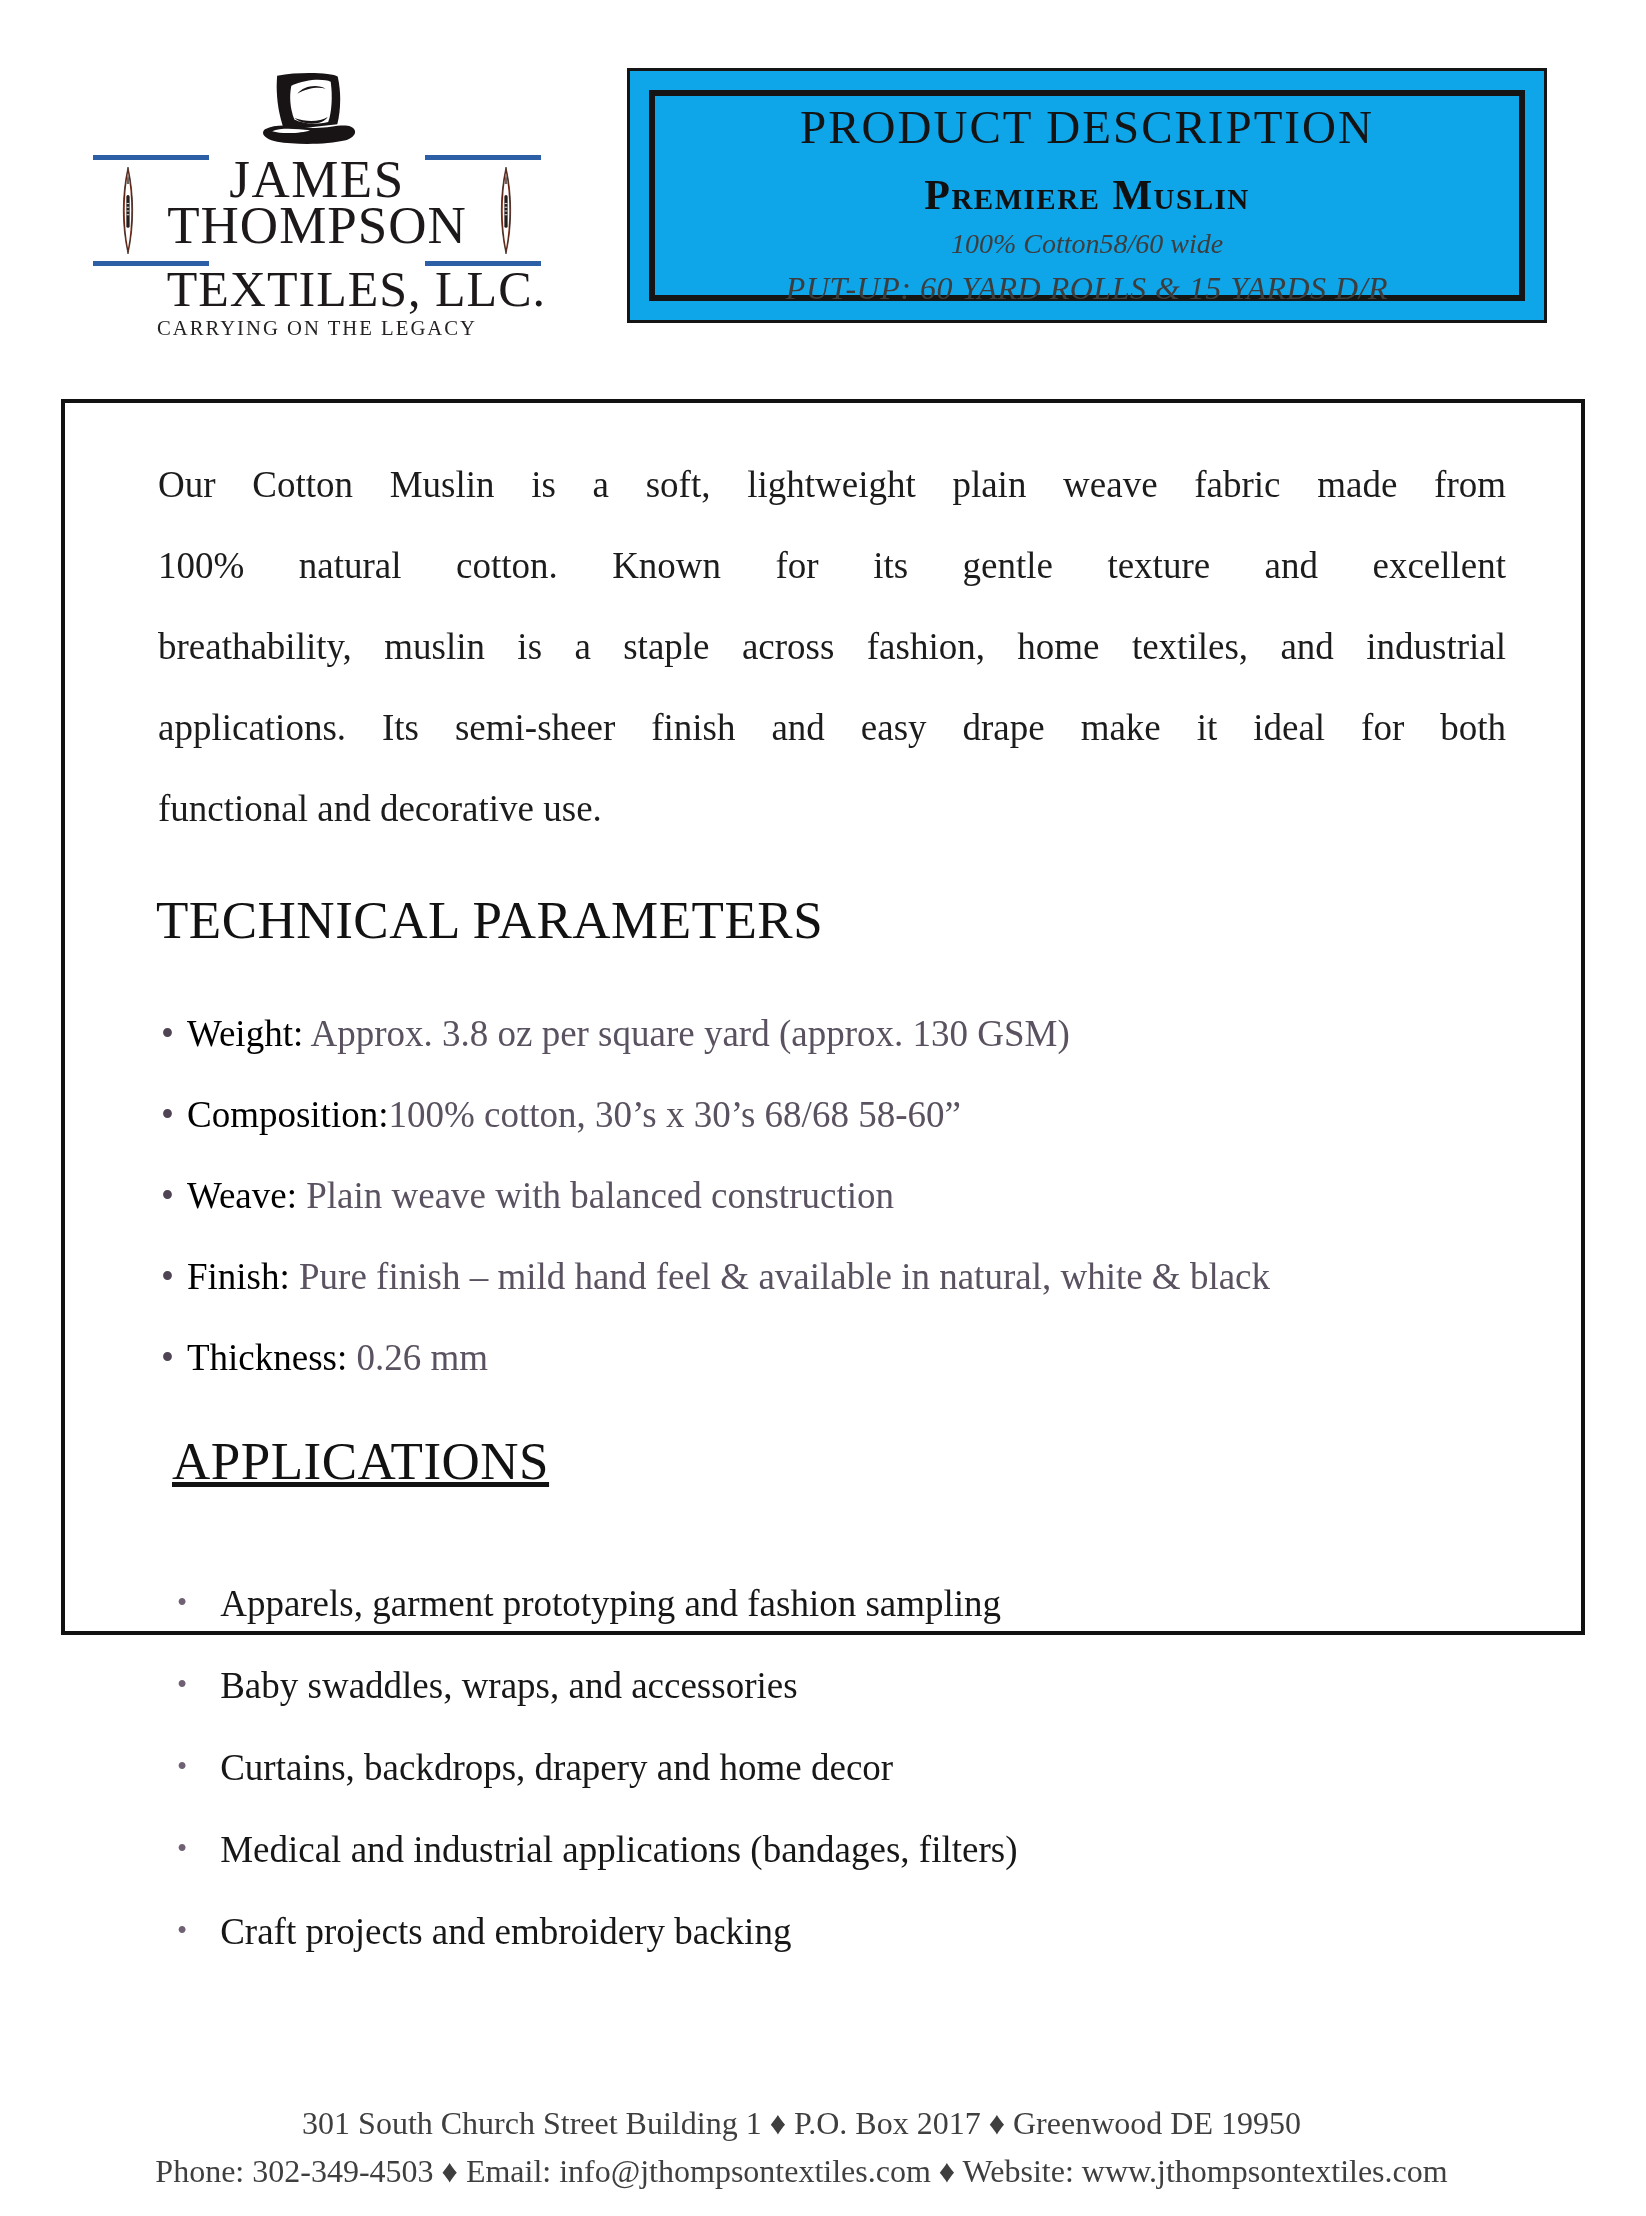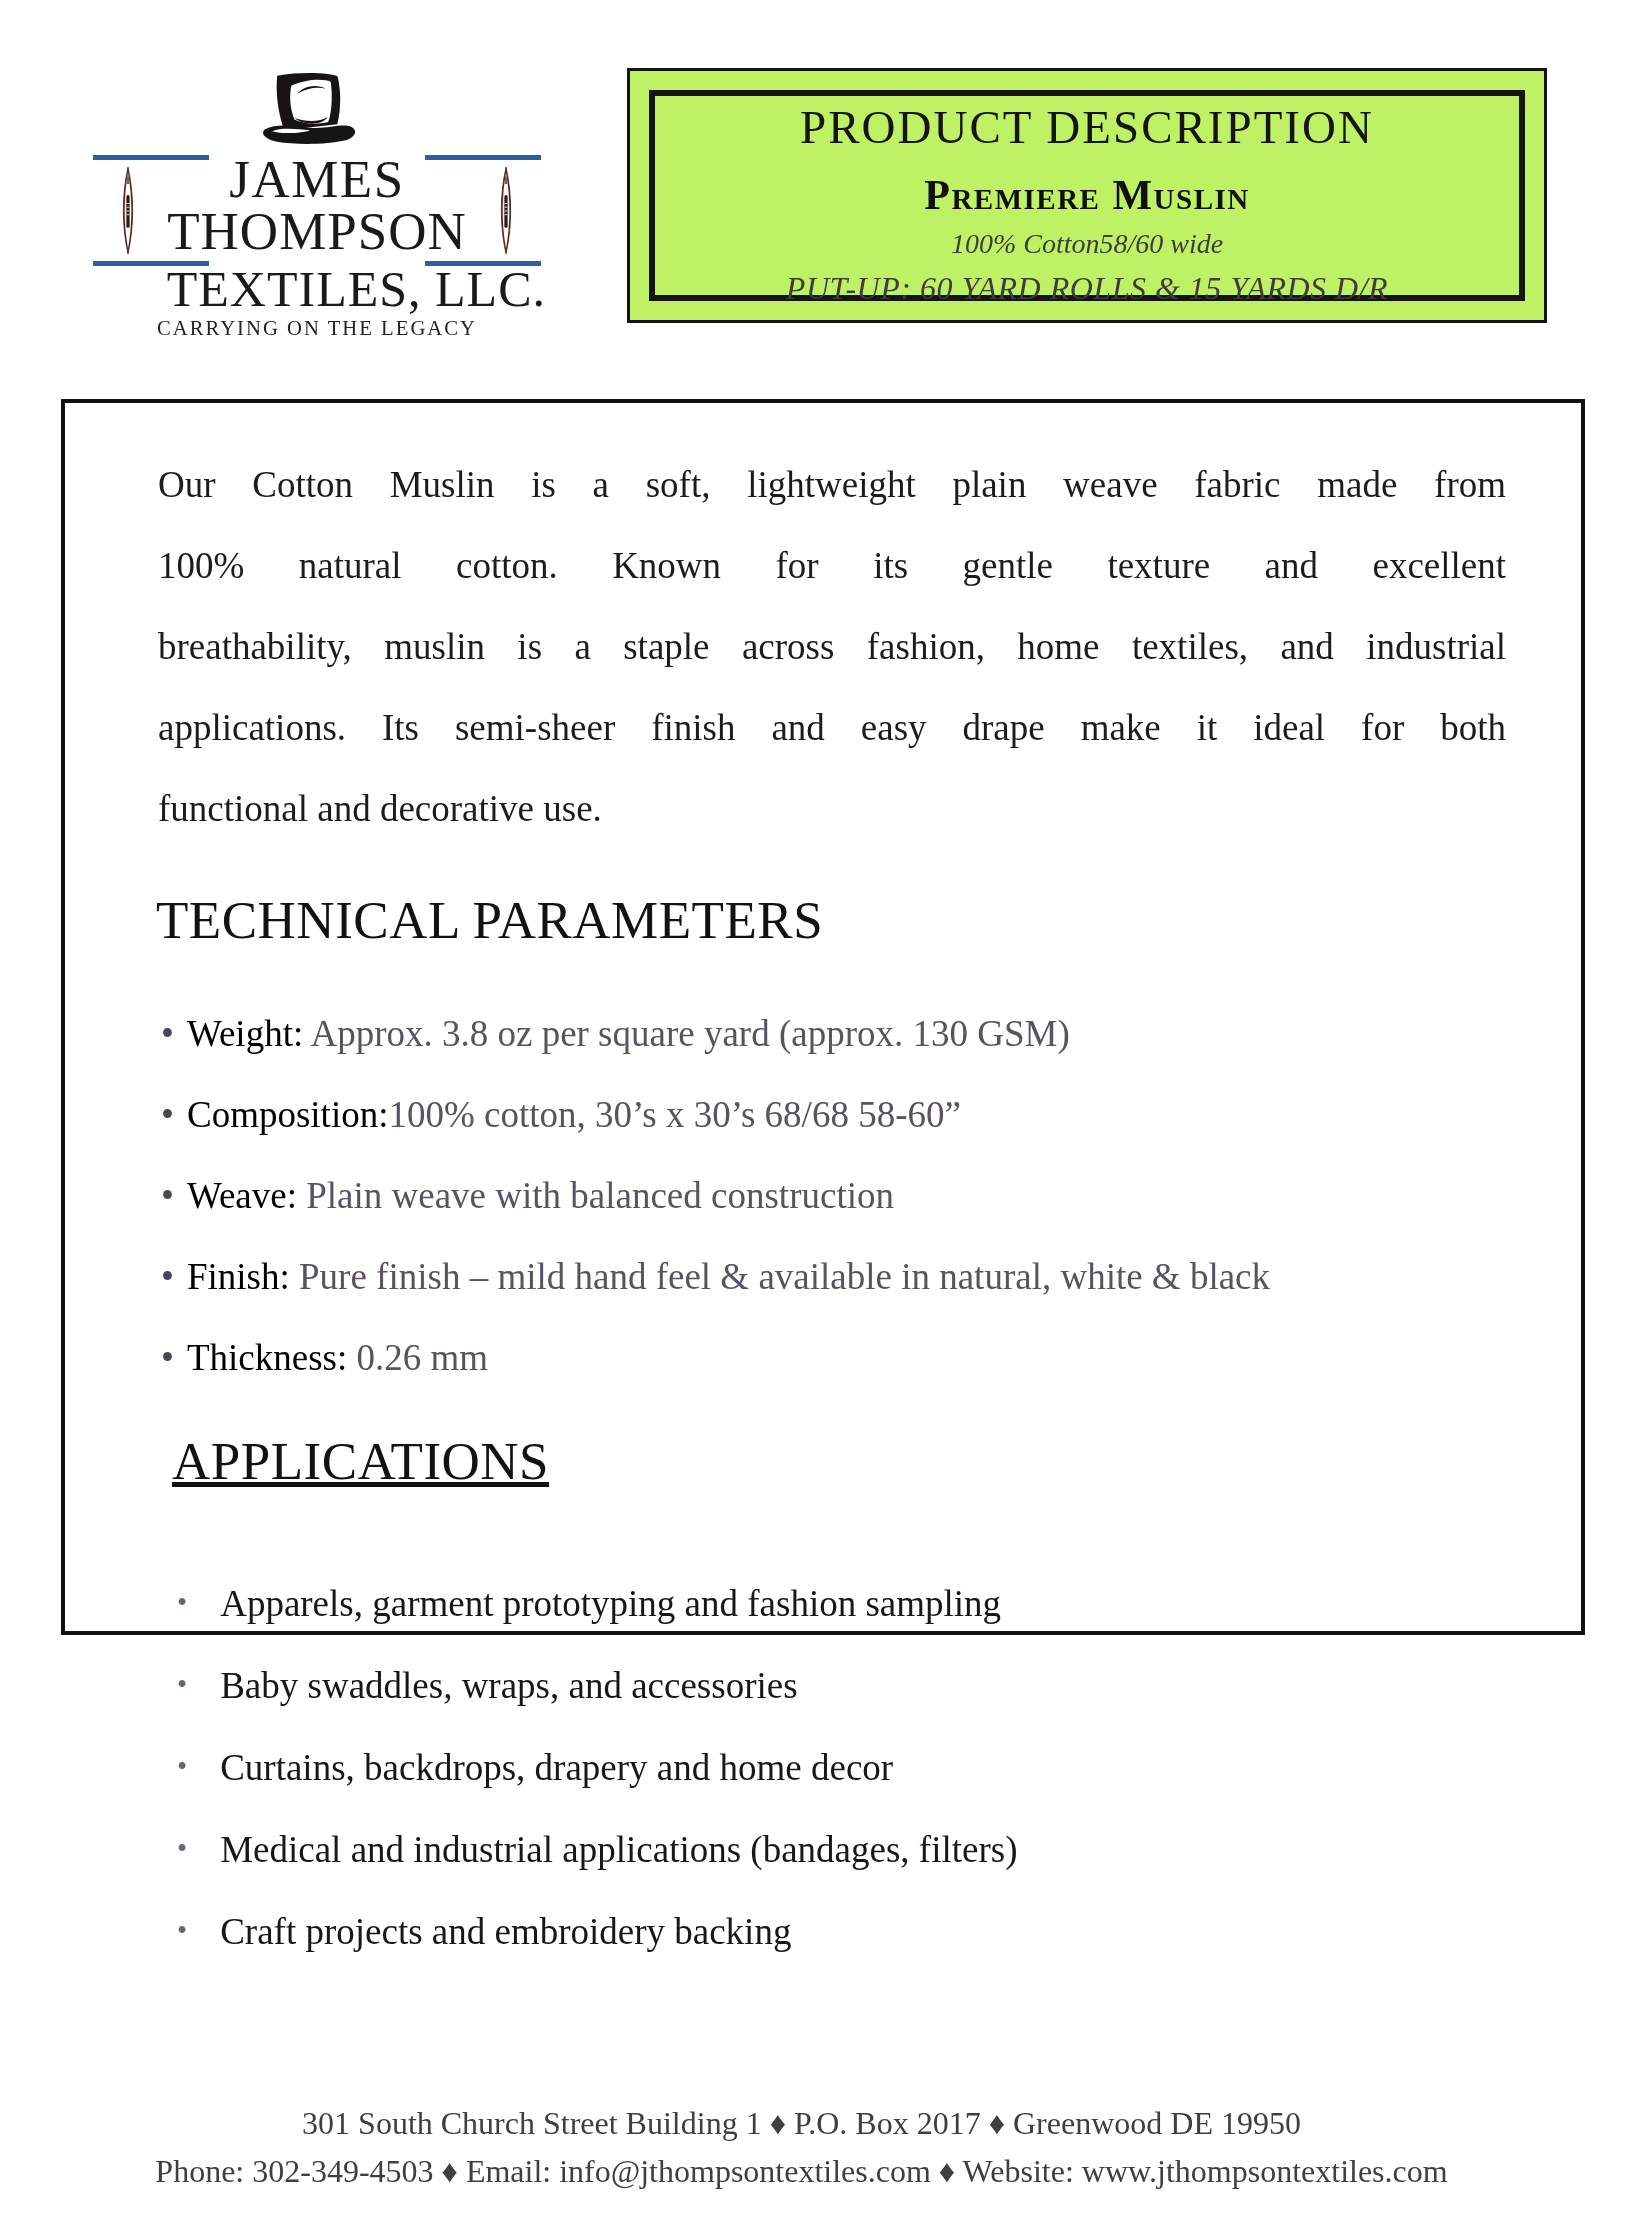--- a/index.html
+++ b/index.html
@@ -13,26 +13,26 @@
   .blue-line { position:absolute; height:4.5px; background:#2d5fa6; }
   .line-tl { left:5px;  top:87px; width:116px; }
   .line-tr { left:337px; top:87px; width:116px; }
   .line-bl { left:5px;  top:193px; width:116px; }
   .line-br { left:337px; top:193px; width:116px; }
   .shuttle { position:absolute; width:14px; height:93px; top:96px; }
   .shuttle-l { left:33px; }
   .shuttle-r { left:411px; }
   .logo-text { position:absolute; left:0; width:100%; text-align:center; line-height:1; color:#1d191a; white-space:nowrap; }
   .lg-1 { top:85px; font-size:53px; letter-spacing:1.5px; }
-  .lg-2 { top:137px; font-size:53px; letter-spacing:1px; }
+  .lg-2 { top:131px; font-size:53px; letter-spacing:1px; }
   .lg-3 { top:196px; font-size:50px;  letter-spacing:1px;text-align:right; }
   .lg-tag { top:250px; font-size:20.7px; letter-spacing:2px; color:#262224; }
 
   
-  .pbox { position:absolute; left:627px; top:68px; width:920px; height:255px; border:3.5px solid #151515; background:#bef264; }
+  .pbox { position:absolute; left:627px; top:68px; width:920px; height:255px; border:3.5px solid #151515; background:#0ea5e9; }
   .pbox-inner { position:absolute; left:18.6px; top:18.6px; right:18.6px; bottom:18.6px; border:6px solid #151515; text-align:center; padding-top:4px; }
   .pb-title { font-size:47px; letter-spacing:2px; line-height:1.15; color:#141414; white-space:nowrap; }
   .pb-sub { margin-top:18px; font-size:42px; font-weight:bold; font-variant:small-caps; letter-spacing:1.5px; line-height:1.1; color:#101010; }
   .pb-specs { margin-top:8px; display:flex; justify-content:center; font-style:italic; font-size:28px; line-height:1.25; color:#3d3d3d;text-align:right; }
   .pb-putup { margin-top:9px; font-style:italic; font-size:32px; line-height:1.15; letter-spacing:0.5px; color:#3d3d3d; white-space:nowrap; }
 
   
   .mainbox { position:absolute; left:61px; top:399px; width:1524px; height:1236px; border:4px solid #111111; background:#fff; }
   .para { position:absolute; left:93px; top:41px; width:1348px; font-size:37px; color:#1c1c1c; }
   .pline { line-height:81px; text-align:justify; text-align-last:justify; white-space:normal; }

